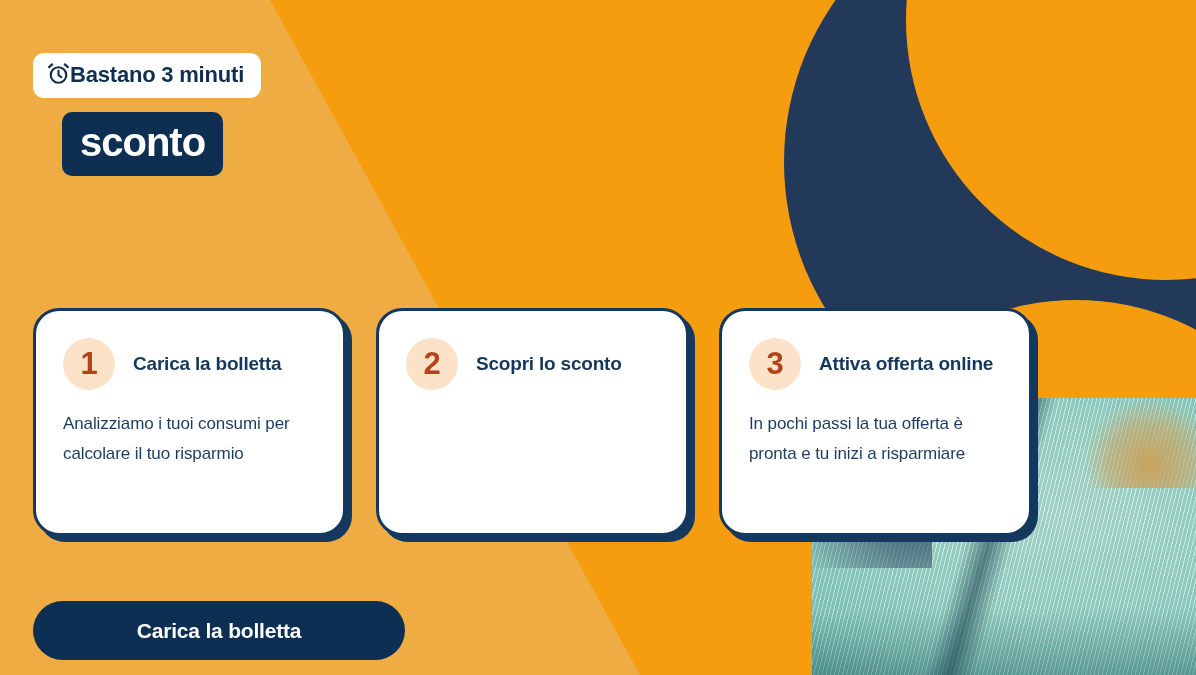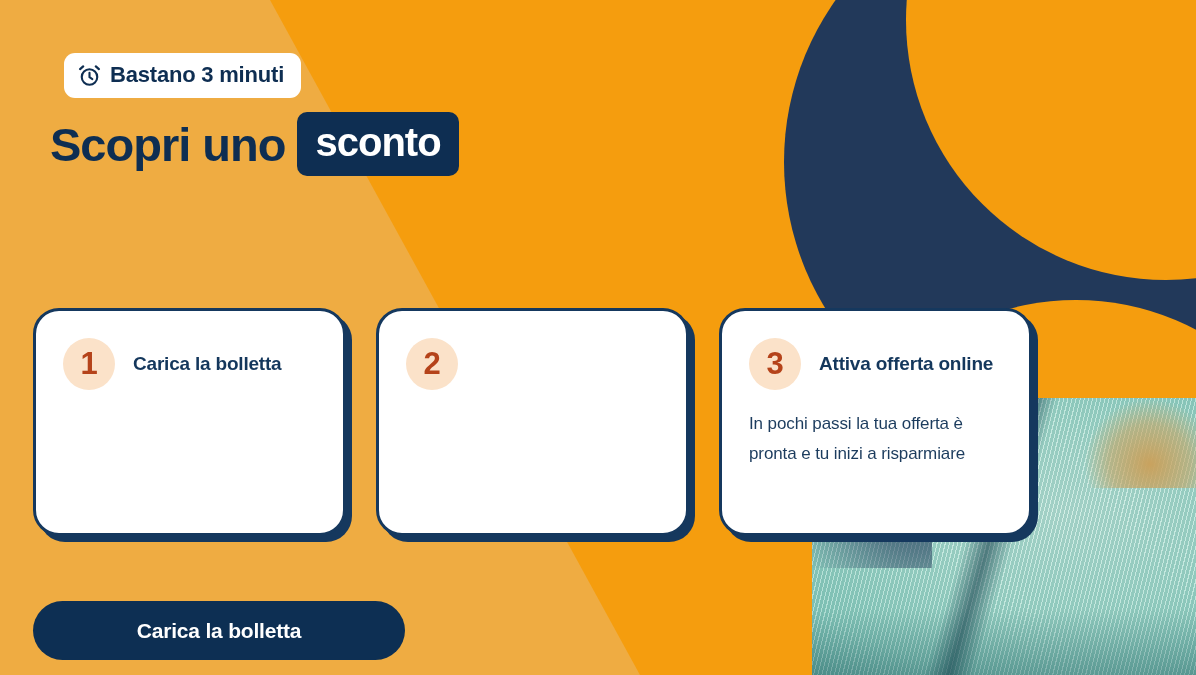--- a/index.html
+++ b/index.html
@@ -114,26 +114,23 @@
     z-index: 5;
     padding: 0;
   }
 
   
   .badge {
     position: absolute;
     left: 33px;
     top: 53px;
     display: inline-flex;
-    align-items: center;
-    gap: 9px;
     background: #ffffff;
     border-radius: 11px;
     padding: 9px 17px 10px 14px;
-    margin-left: 31px;
   }
   .badge-icon { width: 23px; height: 23px; display:block; flex:none; }
   .badge-text {
     font-size: 22px;
     font-weight: bold;
     color: #0E2E52;
     letter-spacing: -0.2px;
     white-space: nowrap;
   }
 
@@ -261,38 +258,39 @@
         <path d="M5.4 2.6 2.2 5.3" stroke="#0E2E52" stroke-width="2.4" fill="none" stroke-linecap="round"></path>
         <path d="M18.6 2.6 21.8 5.3" stroke="#0E2E52" stroke-width="2.4" fill="none" stroke-linecap="round"></path>
         <circle cx="12" cy="13.6" r="8.1" stroke="#0E2E52" stroke-width="2.2" fill="none"></circle>
         <path d="M12 9.2v4.6l3 1.9" stroke="#0E2E52" stroke-width="2.2" fill="none" stroke-linecap="round" stroke-linejoin="round"></path>
       </svg>
       <span class="badge-text">Bastano 3 minuti</span>
     </div>
 
     <div class="headline">
       <div class="hl-row">
-        <span class="hl-plain">Scopri uno</span>
         <span class="hl-gap"></span>
         <span class="hl-mark">sconto</span>
       </div>
     </div>
 
     <div class="cards">
 
       <div class="card">
         <div class="card-head">
           <div class="card-num">1</div>
           <div class="card-title">Carica la bolletta</div>
         </div>
+        <div class="card-body">Analizziamo i tuoi consumi per calcolare il tuo risparmio</div>
       </div>
 
       <div class="card">
         <div class="card-head">
           <div class="card-num">2</div>
+          <div class="card-title">Scopri lo sconto</div>
         </div>
       </div>
 
       <div class="card">
         <div class="card-head">
           <div class="card-num">3</div>
           <div class="card-title">Attiva offerta online</div>
         </div>
         <div class="card-body">In pochi passi la tua offerta è pronta e tu inizi a risparmiare</div>
       </div>

